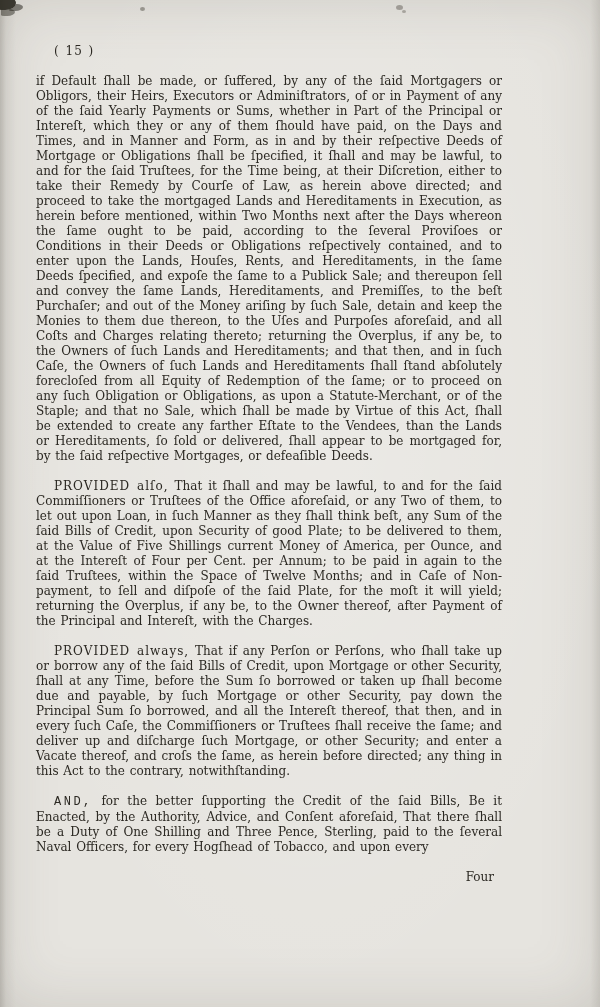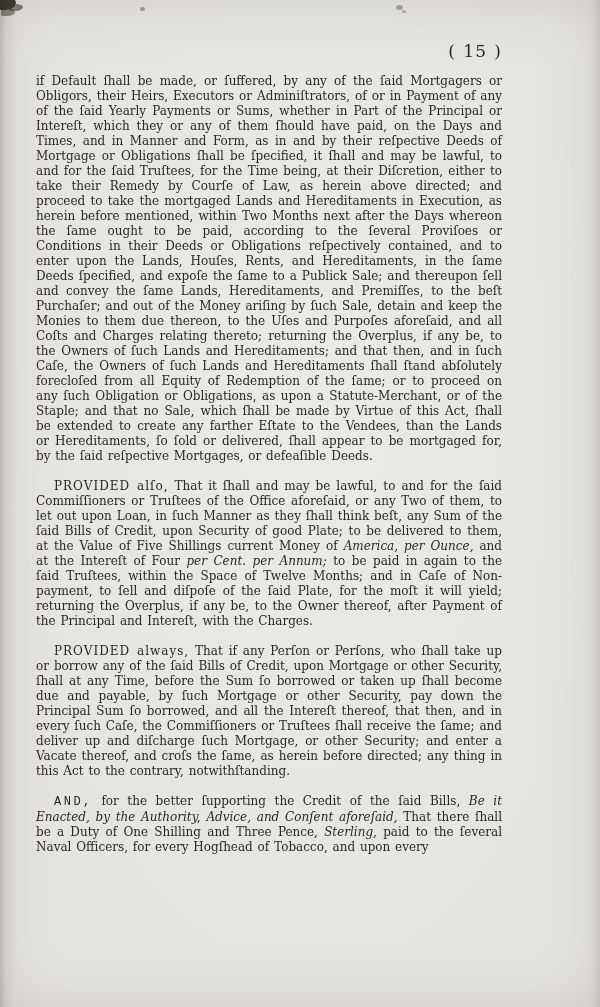--- a/index.html
+++ b/index.html
@@ -26,26 +26,26 @@
     border-radius:0 60% 70% 40%;
     box-shadow: 10px 4px 0 -3px rgba(30,28,20,0.5), 2px 9px 0 -3px rgba(30,28,20,0.45);
   }
   .text-block{
     position:absolute;left:36px;top:44px;width:466px;
     text-align:justify;
     font-size:12px;line-height:15px;
     word-spacing:1px;
   }
   .page-number{
-    text-align:right;font-size:17px;letter-spacing:1px;
+    text-align:left;font-size:12px;letter-spacing:1px;
     margin:0 0 10px 0;text-indent:0;
   }
   .text-block p{margin:0 0 15px 0;text-indent:18px;}
   .text-block p.first{text-indent:0;}
-  .it{font-style:italic;}
+  .it{}
   .opener{letter-spacing:1px;}
   .and-opener{letter-spacing:2.5px;font-family:Liberation Mono, monospace;}
   .catchword{
     text-align:right;padding-right:8px;margin:0;
     font-size:12px;
   }
 </style>
 </head>
 <body>
 
@@ -60,14 +60,15 @@
   <p class="page-number">( 15 )</p>
 
   <p class="first"><span>if Default ſhall be made, or ſuffered, by any of the ſaid Mortgagers or Obligors, their Heirs, Executors or Adminiſtrators, of or in Payment of any of the ſaid Yearly Payments or Sums, whether in Part of the Principal or Intereſt, which they or any of them ſhould have paid, on the Days and Times, and in Manner and Form, as in and by their reſpective Deeds of Mortgage or Obligations ſhall be ſpecified, it ſhall and may be lawful, to and for the ſaid Truſtees, for the Time being, at their Diſcretion, either to take their Remedy by Courſe of Law, as herein above directed; and proceed to take the mortgaged Lands and Hereditaments in Execution, as herein before mentioned, within Two Months next after the Days whereon the ſame ought to be paid, according to the ſeveral Proviſoes or Conditions in their Deeds or Obligations reſpectively contained, and to enter upon the Lands, Houſes, Rents, and Hereditaments, in the ſame Deeds ſpecified, and expoſe the ſame to a Publick Sale; and thereupon ſell and convey the ſame Lands, Hereditaments, and Premiſſes, to the beſt Purchaſer; and out of the Money ariſing by ſuch Sale, detain and keep the Monies to them due thereon, to the Uſes and Purpoſes aforeſaid, and all Coſts and Charges relating thereto; returning the Overplus, if any be, to the Owners of ſuch Lands and Hereditaments; and that then, and in ſuch Caſe, the Owners of ſuch Lands and Hereditaments ſhall ſtand abſolutely forecloſed from all Equity of Redemption of the ſame; or to proceed on any ſuch Obligation or Obligations, as upon a Statute-Merchant, or of the Staple; and that no Sale, which ſhall be made by Virtue of this Act, ſhall be extended to create any farther Eſtate to the Vendees, than the Lands or Hereditaments, ſo ſold or delivered, ſhall appear to be mortgaged for, by the ſaid reſpective Mortgages, or defeaſible Deeds.</span></p>
 
   <p><span class="opener">PROVIDED alſo,</span><span> That it ſhall and may be lawful, to and for the ſaid Commiſſioners or Truſtees of the Office aforeſaid, or any Two of them, to let out upon Loan, in ſuch Manner as they ſhall think beſt, any Sum of the ſaid Bills of Credit, upon Security of good Plate; to be delivered to them, at the Value of Five Shillings current Money of </span><span class="it">America, per Ounce,</span><span> and at the Intereſt of Four </span><span class="it">per Cent. per Annum;</span><span> to be paid in again to the ſaid Truſtees, within the Space of Twelve Months; and in Caſe of Non-payment, to ſell and diſpoſe of the ſaid Plate, for the moſt it will yield; returning the Overplus, if any be, to the Owner thereof, after Payment of the Principal and Intereſt, with the Charges.</span></p>
 
   <p><span class="opener">PROVIDED always,</span><span> That if any Perſon or Perſons, who ſhall take up or borrow any of the ſaid Bills of Credit, upon Mortgage or other Security, ſhall at any Time, before the Sum ſo borrowed or taken up ſhall become due and payable, by ſuch Mortgage or other Security, pay down the Principal Sum ſo borrowed, and all the Intereſt thereof, that then, and in every ſuch Caſe, the Commiſſioners or Truſtees ſhall receive the ſame; and deliver up and diſcharge ſuch Mortgage, or other Security; and enter a Vacate thereof, and croſs the ſame, as herein before directed; any thing in this Act to the contrary, notwithſtanding.</span></p>
 
   <p><span class="and-opener">AND,</span><span> for the better ſupporting the Credit of the ſaid Bills, </span><span class="it">Be it Enacted, by the Authority, Advice, and Conſent aforeſaid,</span><span> That there ſhall be a Duty of One Shilling and Three Pence, </span><span class="it">Sterling,</span><span> paid to the ſeveral Naval Officers, for every Hogſhead of Tobacco, and upon every</span></p>
 
+  <p class="catchword">Four</p>
 
 </div>
 
 </body></html>

